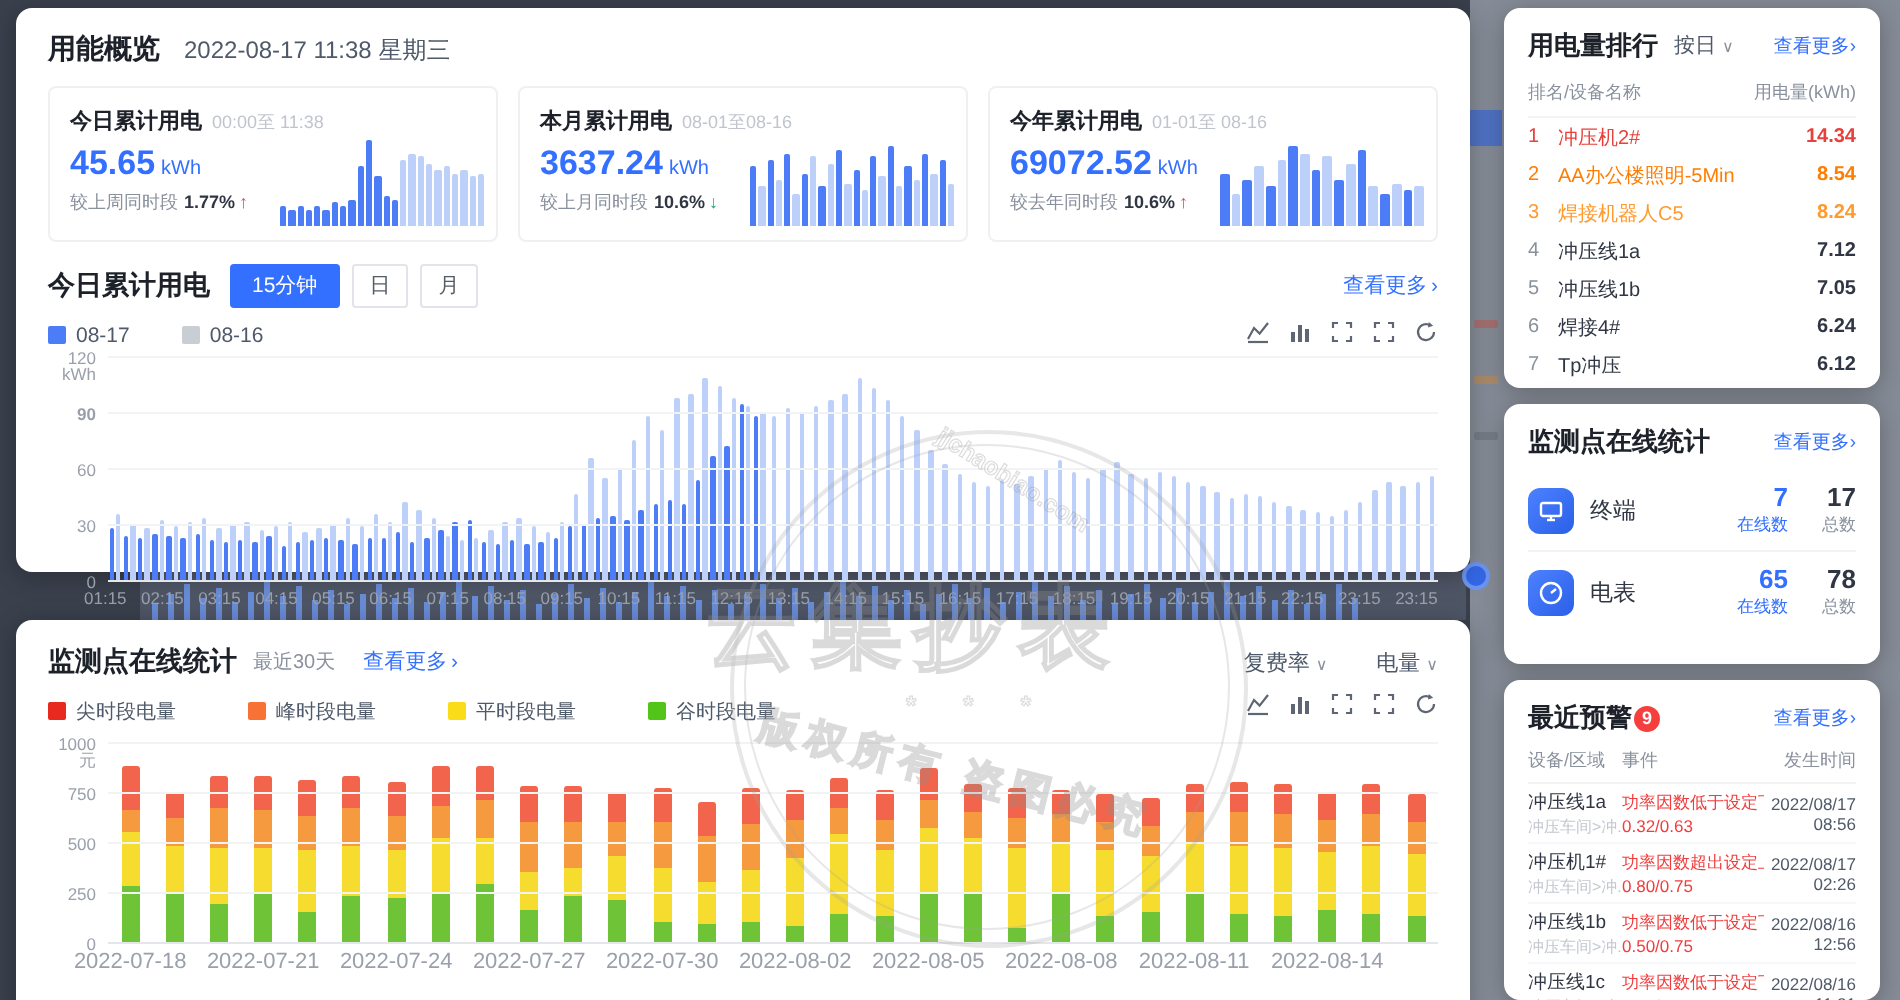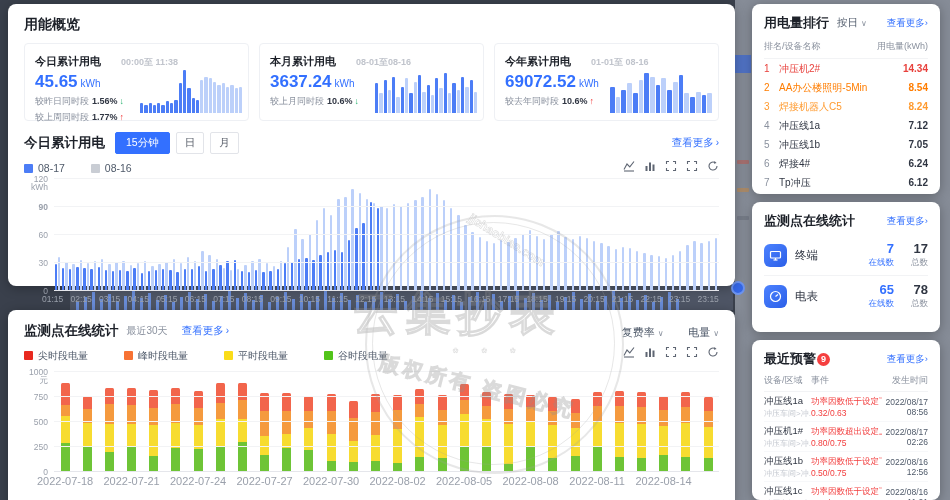--- a/index.html
+++ b/index.html
@@ -14,21 +14,21 @@
   .ul-bar{width:3px;background:rgba(110,150,235,.85);flex:none;}
   .float-dot{position:absolute;left:731px;top:281px;width:14px;height:14px;border-radius:50%;background:#3568e8;border:2px solid #6d95f2;box-sizing:border-box;}
   
   #p-overview{left:8px;top:4px;width:727px;height:282px;padding:12px 16px;}
   .pv-head{display:flex;align-items:baseline;}
   .pv-title{font-size:14px;font-weight:bold;color:#1d2129;}
   .pv-date{font-size:12px;color:#4e5969;margin-left:12px;}
   .stats{display:flex;gap:10px;margin-top:9px;}
   .stat{flex:1;border:1px solid #eef0f4;border-radius:4px;padding:7px 10px;height:62px;position:relative;box-sizing:content-box;}
   .st-name{font-size:11px;font-weight:bold;color:#1d2129;}
-  .st-range{font-size:9px;color:#c0c4cc;margin-left:20px;font-weight:bold;}
+  .st-range{font-size:9px;color:#c0c4cc;margin-left:5px;}
   .st-val{font-size:17px;font-weight:bold;color:#3370ff;margin-top:3px;}
   .st-unit{font-size:10px;font-weight:normal;color:#3370ff;margin-left:3px;}
   .st-cmp{font-size:9px;color:#8a919e;margin-top:3px;}
   .st-cmp .pct{color:#303643;font-weight:bold;margin-left:3px;}
   .arr-down{color:#23b26d;font-weight:bold;margin-left:2px;}
   .arr-up{color:#f23c3c;font-weight:bold;margin-left:2px;}
   .spark{position:absolute;right:6px;bottom:7px;width:102px;height:44px;display:flex;align-items:flex-end;gap:1px;}
   .spark div{flex:1;border-radius:1px 1px 0 0;}
   
   .sec-head{display:flex;align-items:center;margin-top:11px;position:relative;}
@@ -194,26 +194,26 @@
     <div class="ul-bar" style="height: 8px;"></div>
     <div class="ul-bar" style="height: 13px;"></div>
     <div class="ul-bar" style="height: 18px;"></div>
     <div class="ul-bar" style="height: 11px;"></div>
   </div>
 <div class="float-dot"></div>
 
 <div class="card" id="p-overview">
   <div class="pv-head">
     <span class="pv-title">用能概览</span>
+    <span class="pv-date">2022-08-17 11:38 星期三</span>
   </div>
   <div class="stats">
     <div class="stat">
       <span class="st-name">今日累计用电</span><span class="st-range">00:00至 11:38</span>
       <div class="st-val"><span>45.65</span><span class="st-unit">kWh</span></div>
-      <div class="st-cmp"><span>较昨日同时段</span><span class="pct">1.56%</span><span class="arr-down">↓</span></div>
       <div class="st-cmp"><span>较上周同时段</span><span class="pct">1.77%</span><span class="arr-up">↑</span></div>
       <div class="spark">
           <div style="height: 9.9px; background: rgb(76, 125, 246);"></div>
           <div style="height: 8.25px; background: rgb(76, 125, 246);"></div>
           <div style="height: 9.9px; background: rgb(76, 125, 246);"></div>
           <div style="height: 8.25px; background: rgb(76, 125, 246);"></div>
           <div style="height: 9.9px; background: rgb(76, 125, 246);"></div>
           <div style="height: 8.25px; background: rgb(76, 125, 246);"></div>
           <div style="height: 11.55px; background: rgb(76, 125, 246);"></div>
           <div style="height: 9.9px; background: rgb(76, 125, 246);"></div>

